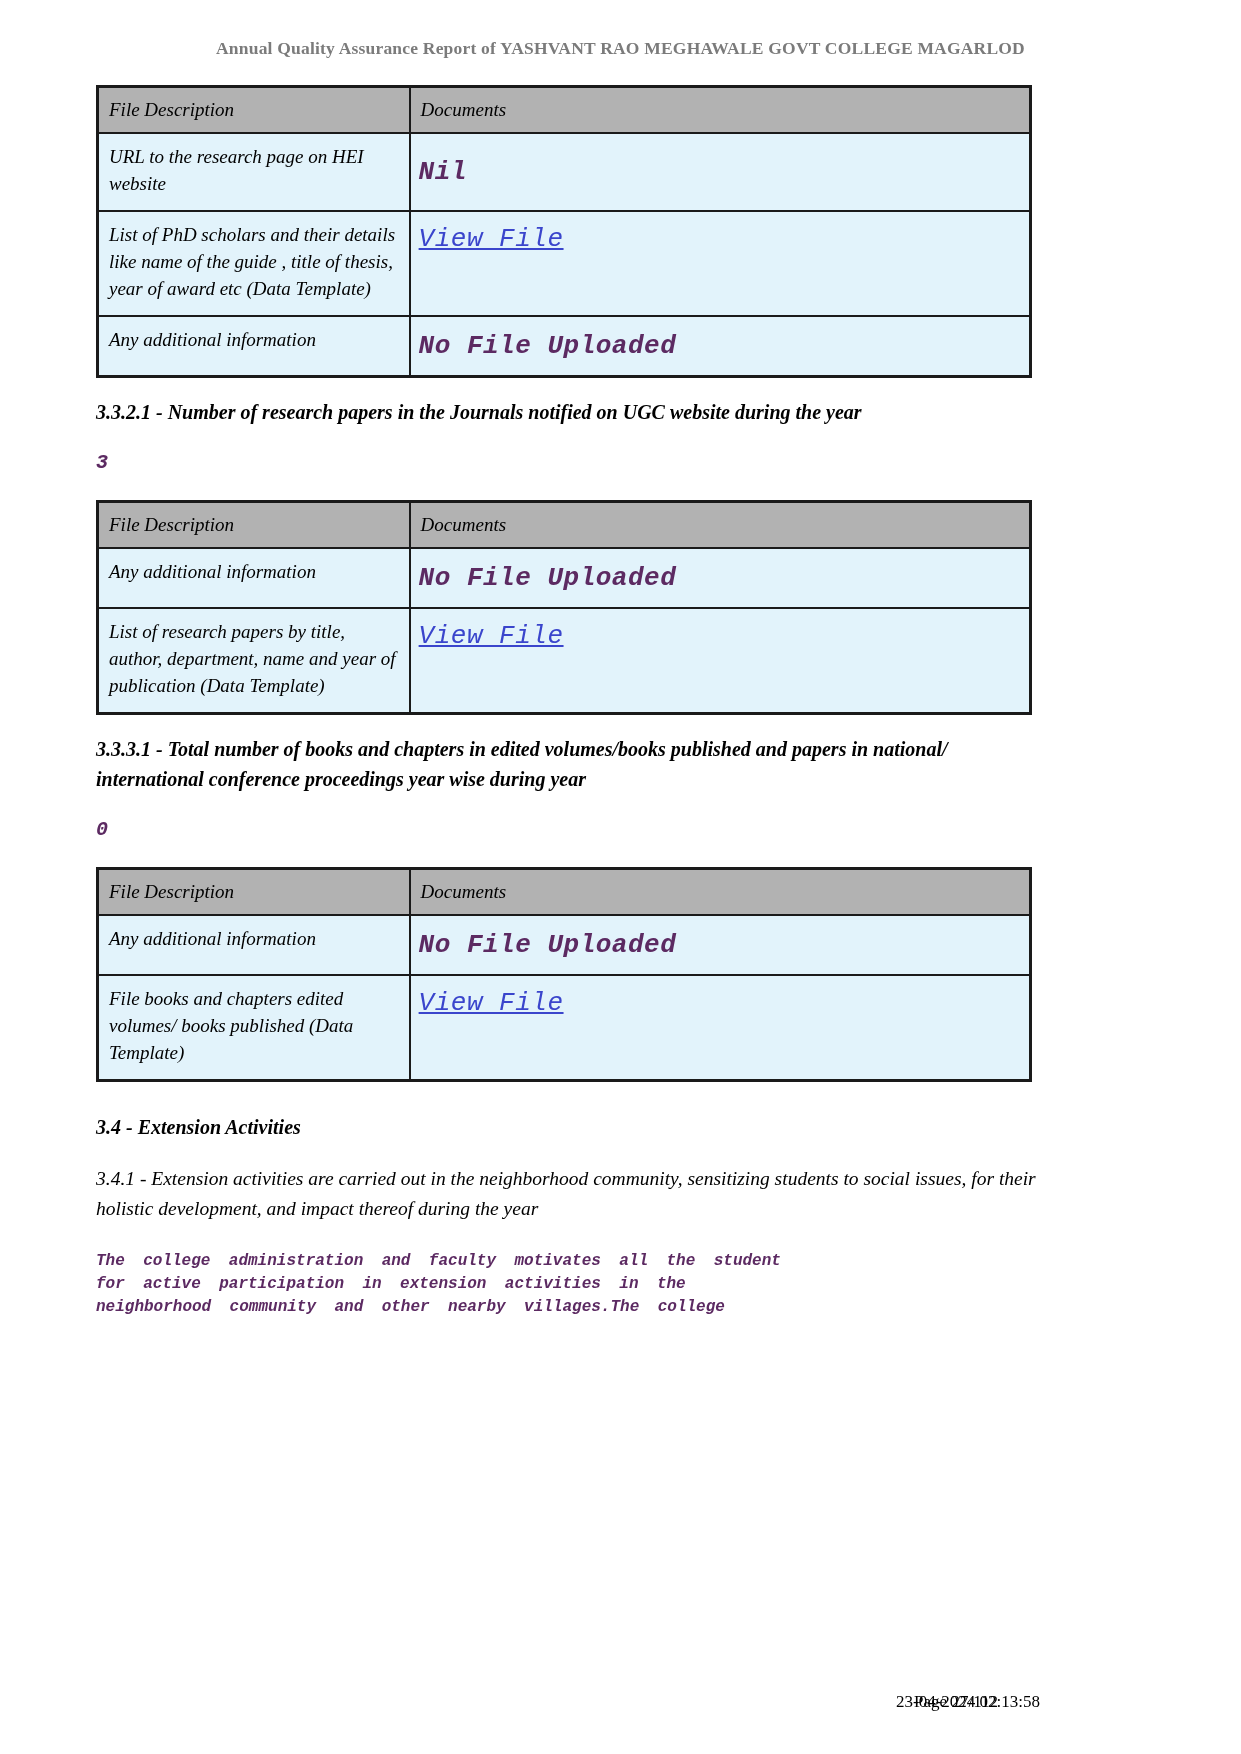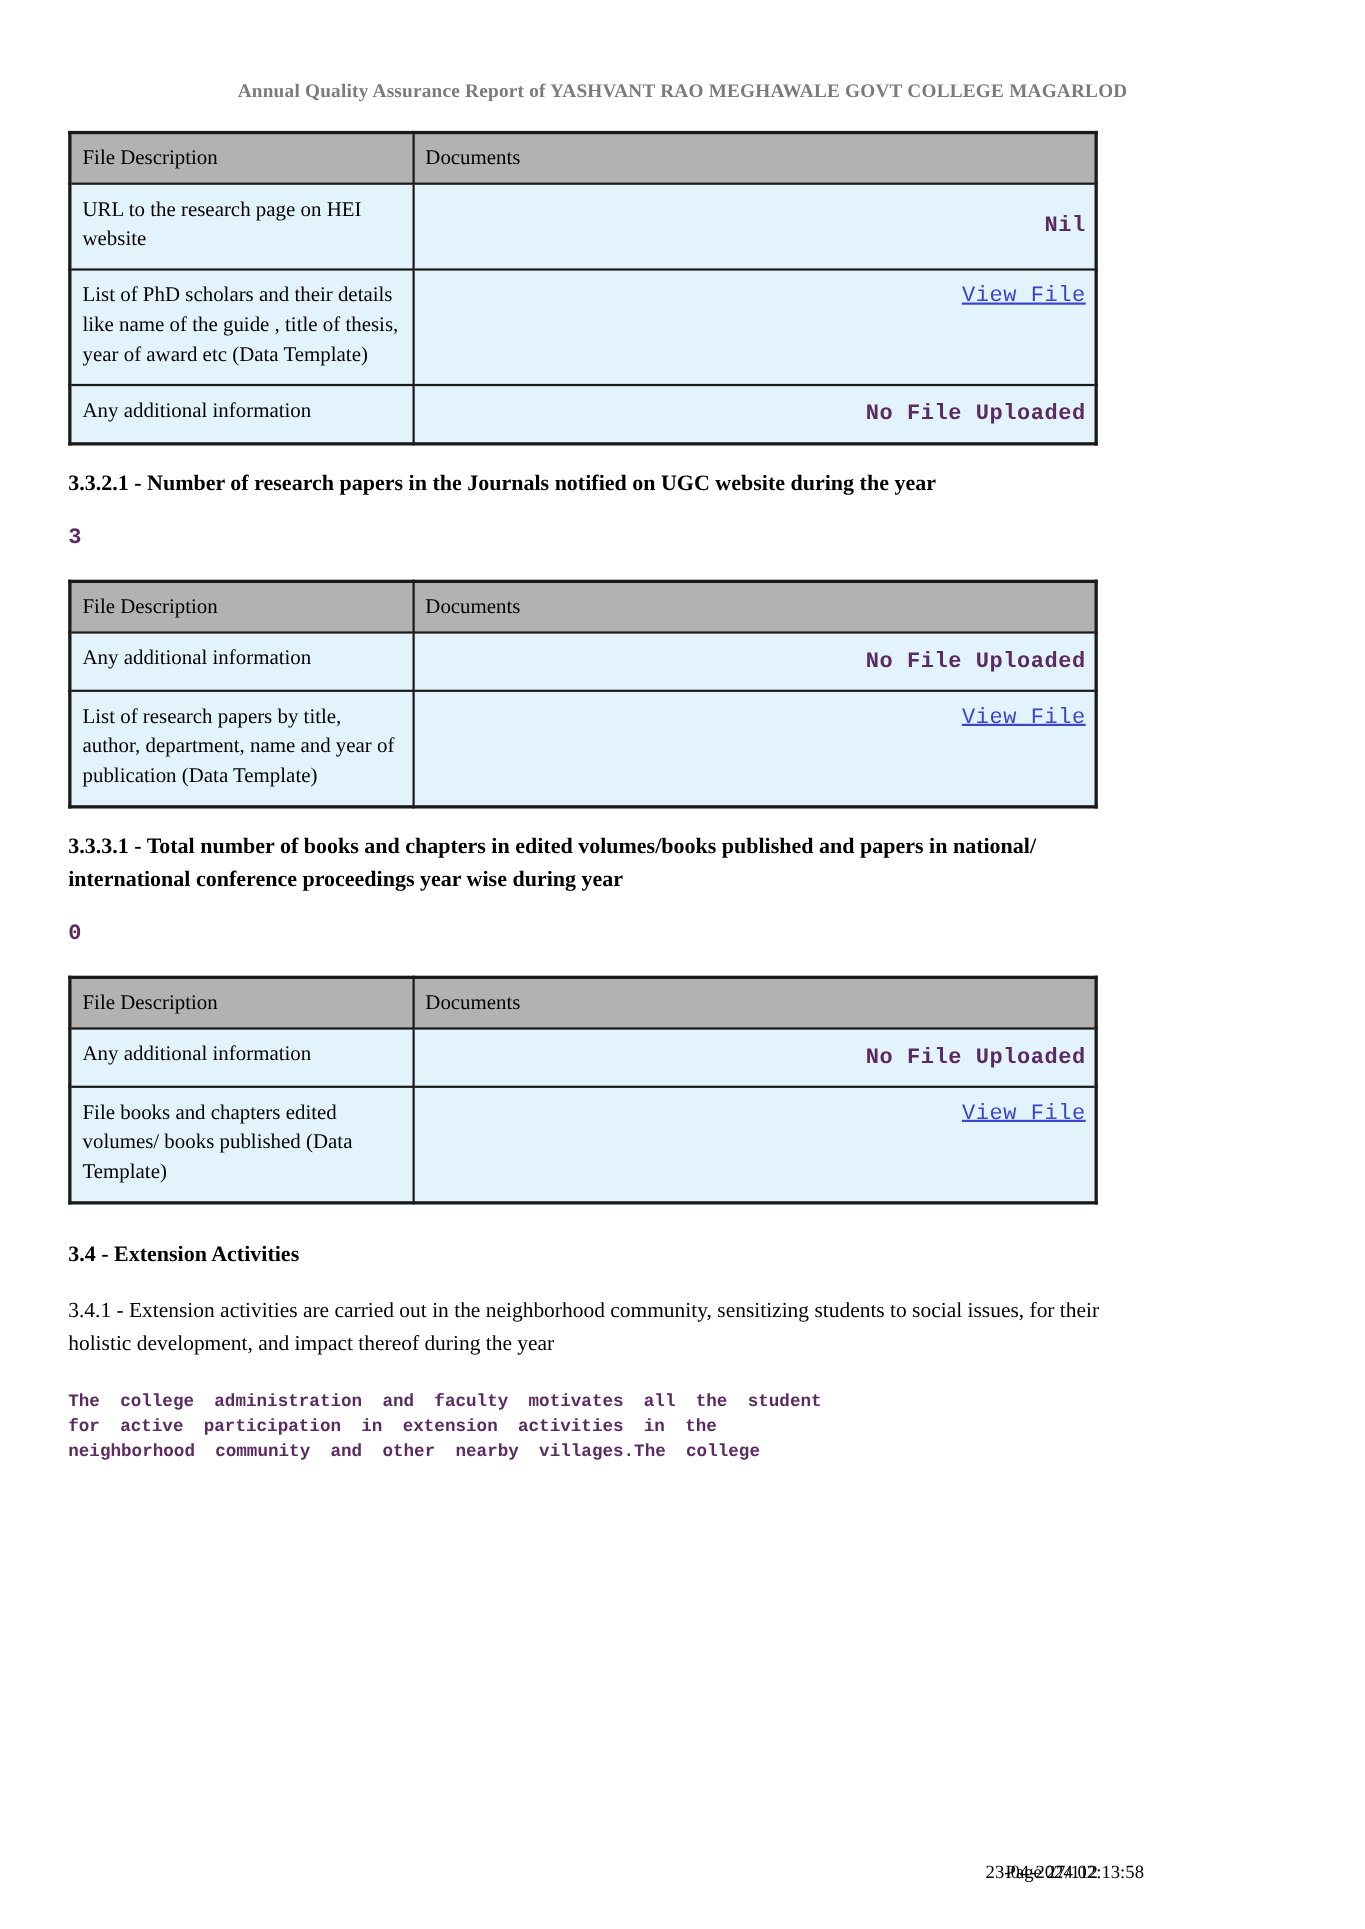--- a/index.html
+++ b/index.html
@@ -13,31 +13,32 @@
   html,body{margin:0;padding:0;}
   body{
     width:1241px;height:1754px;
     background:#ffffff;
     font-family:"Liberation Serif", serif;
     color:#000;
     position:relative;
     overflow:hidden;
   }
   .report-title{
-    margin-top:72px;
+    margin-top:38px;
     width:100%;
     text-align:center;
     font-size:17.5px;
     font-weight:bold;
     color:var(--title-gray);
     letter-spacing:.2px;
   }
   .content{
-    margin-left:62px;
+    margin-left:96px;
     width:940px;
+    font-style:italic;
   }
   table.doc-table{
     border-collapse:collapse;
     width:936px;
     margin-top:26px;
     border:3px solid #1a1a1a;
   }
   table.doc-table th, table.doc-table td{
     border:2px solid #1a1a1a;
   }
@@ -53,23 +54,23 @@
     background:var(--cell-bg);
     width:313px;
     font-size:19px;
     line-height:1.42;
     padding:10px 12px 12px 10px;
     vertical-align:top;
   }
   td.doc-cell{
     background:var(--cell-bg);
     width:623px;
-    text-align:right;
+    text-align:left;
     font-family:"Liberation Mono", monospace;
-    font-size:20px;
+    font-size:26px;
   }
   td.status-row{vertical-align:middle;padding:14px 8px;}
   td.link-row{vertical-align:top;padding:12px 8px 40px 8px;}
   .status-text{
     color:var(--purple);
     font-weight:bold;
     letter-spacing:.5px;
   }
   a.view-file{
     color:var(--link);

